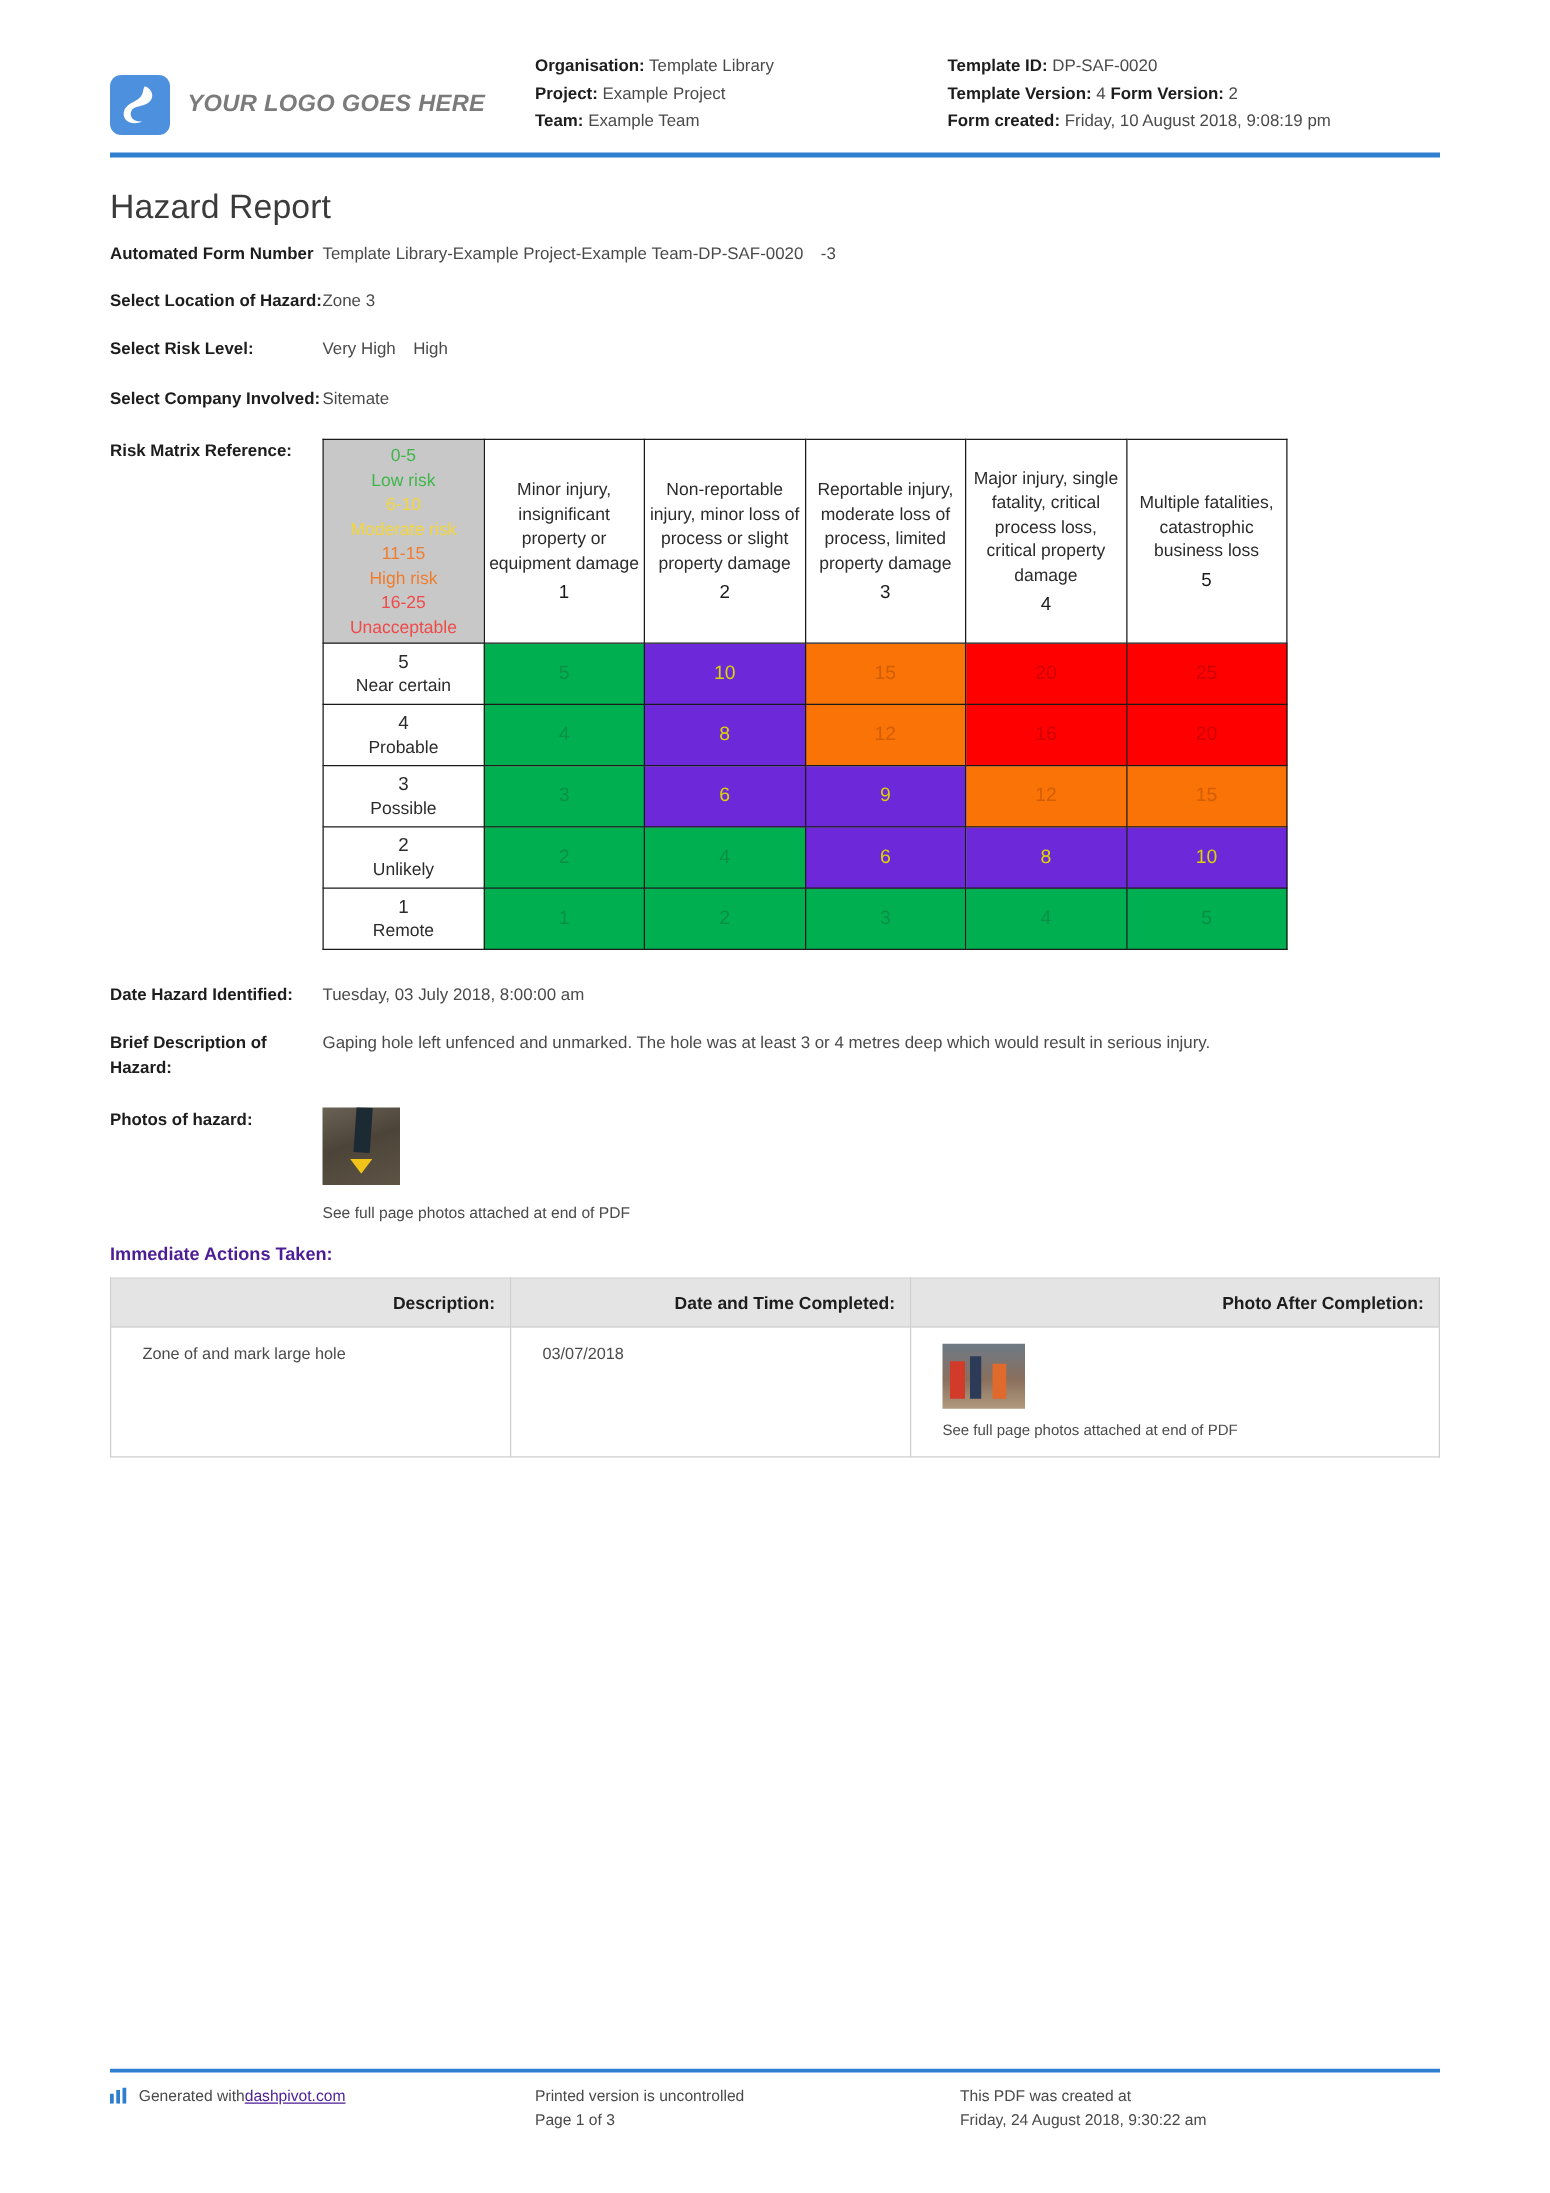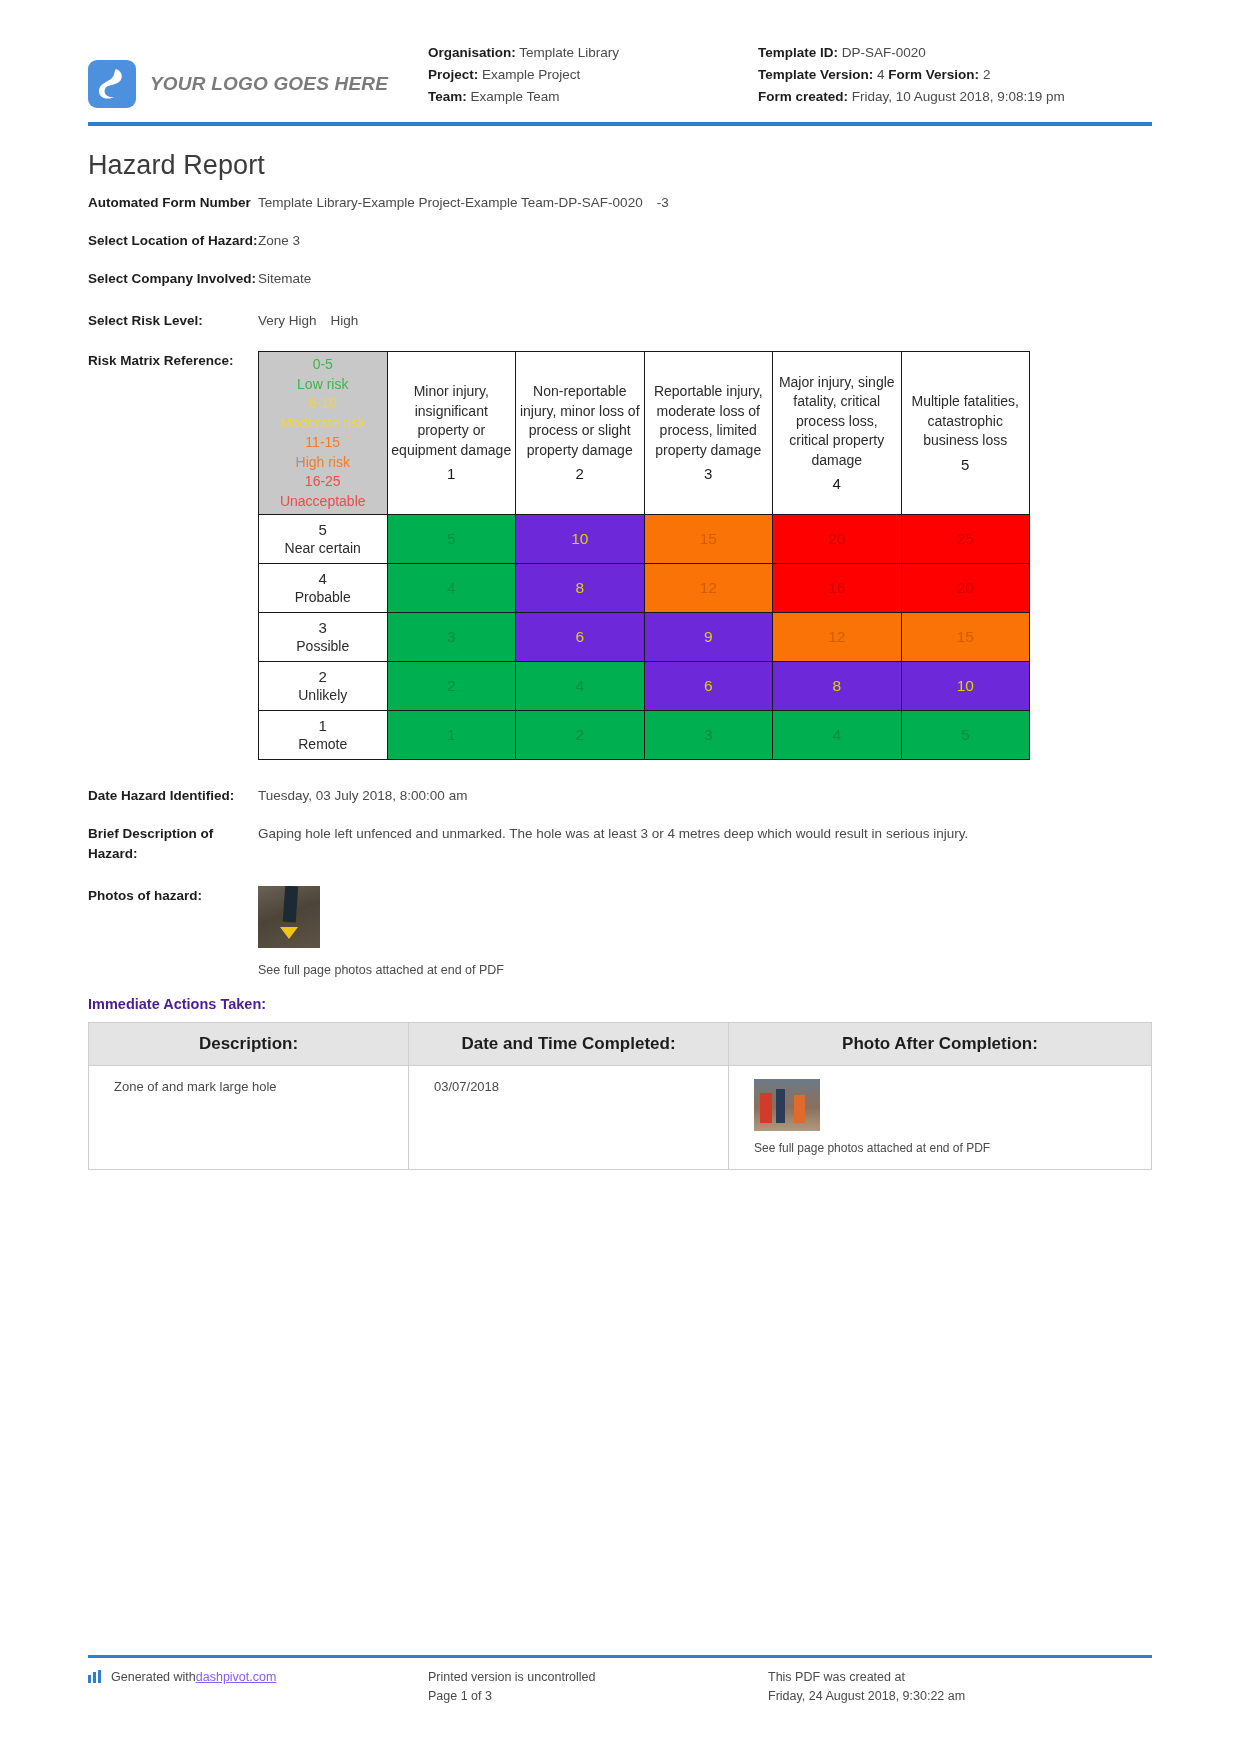--- a/index.html
+++ b/index.html
@@ -99,22 +99,22 @@
     position: absolute; left: 22px; top: 41px; width: 18px; height: 12px;
     background: #f0c419; clip-path: polygon(0 0,100% 0,50% 100%);
   }
   .photo-caption { font-size: 12.5px; color: #4a4a4a; margin-top: 12px; }
 
   
   .section-head { font-weight: bold; font-size: 14.5px; color: #4c1d95;
     margin: 6px 0 10px 0; }
   table.actions { width: 100%; border-collapse: collapse; font-size: 13px; }
   table.actions th {
-    background: #e4e4e4; border: 1px solid #cfcfcf; text-align: center;
-    font-size: 17px; color: #1d1d1d; padding: 11px 12px; font-weight: bold;
+    background: #e4e4e4; border: 1px solid #cfcfcf; text-align: right;
+    font-size: 14px; color: #1d1d1d; padding: 11px 12px; font-weight: bold;
   }
   table.actions td {
     border: 1px solid #cfcfcf; padding: 13px 25px; vertical-align: top;
     color: #4a4a4a; height: 104px;
   }
   .col-desc { width: 320px; }
   .col-date { width: 320px; }
   .photo-thumb2 {
     width: 66px; height: 52px; position: relative; overflow: hidden;
     background: linear-gradient(180deg,#6d7a86 0%,#8a6f5d 55%,#b09a7e 100%);
@@ -132,21 +132,21 @@
   .sig-name { font-size: 13.5px; color: #4a4a4a; padding-top: 6px; }
 
   
   .footer { position: absolute; left: 88px; right: 88px; bottom: 48px; }
   .footer .rule { height: 3px; background: #2f7fd1; margin-bottom: 10px; }
   .footer-cols { display: flex; font-size: 12.5px; color: #4a4a4a; line-height: 19px; }
   .f1 { width: 340px; flex: none; display: flex; align-items: flex-start; }
   .f2 { width: 340px; flex: none; }
   .f3 { flex: 1; }
   .dash-icon { margin-right: 7px; position: relative; top: 2px; }
-  .link { color: #8b5cf6; text-decoration: underline; }
+  .link { color: #4c1d95; text-decoration: underline; }
 </style>
 </head>
 <body>
 
 <div class="page">
 
   <div class="doc-header">
     <div class="logo-block">
       <div class="logo-mark">
         <svg width="32" height="34" viewBox="0 0 32 34">
@@ -198,30 +198,30 @@
     <div class="value">
       <span>Template Library-Example Project-Example Team-DP-SAF-0020</span><span class="gap"></span><span>-3</span>
     </div>
   </div>
 
   <div class="field">
     <div class="label">Select Location of Hazard:</div>
     <div class="value">Zone 3</div>
   </div>
 
-  <div class="field" style="margin-bottom:22px">
-    <div class="label">Select Company Involved:</div>
-    <div class="value">Sitemate</div>
-  </div>
-
   <div class="field" style="margin-bottom:20px">
     <div class="label">Select Risk Level:</div>
     <div class="value">
       <span>Very High</span><span class="gap"></span><span>High</span>
     </div>
+  </div>
+
+  <div class="field" style="margin-bottom:22px">
+    <div class="label">Select Company Involved:</div>
+    <div class="value">Sitemate</div>
   </div>
 
   <div class="matrix-field">
     <div class="label">Risk Matrix Reference:</div>
     <table class="matrix">
       <tbody id="matrix-body">
           <tr>
             <td class="legend">
               <div class="l1">0-5</div>
               <div class="l1">Low risk</div>

